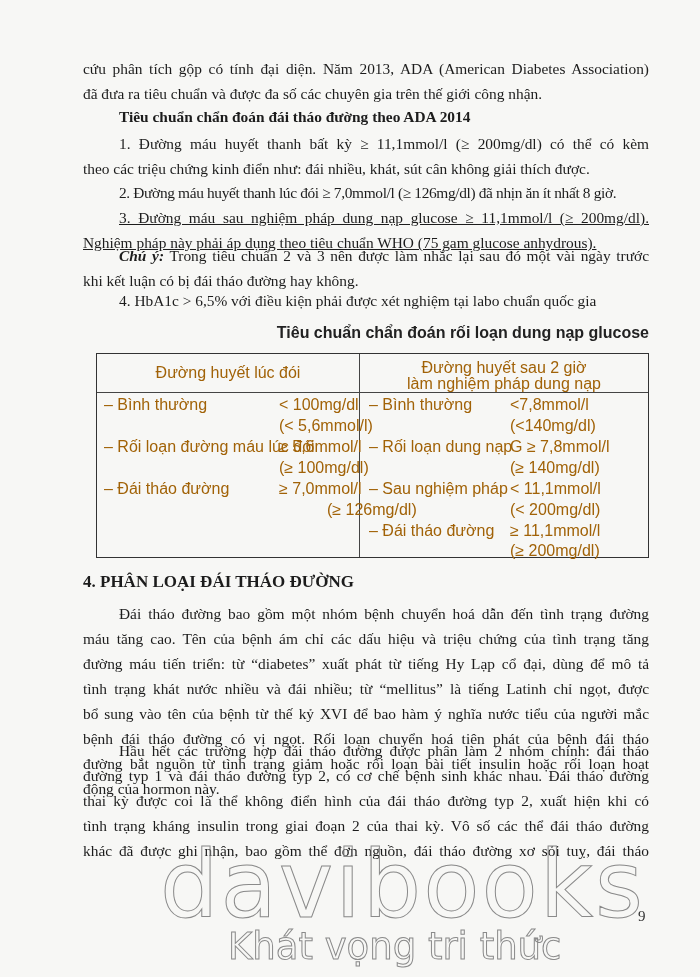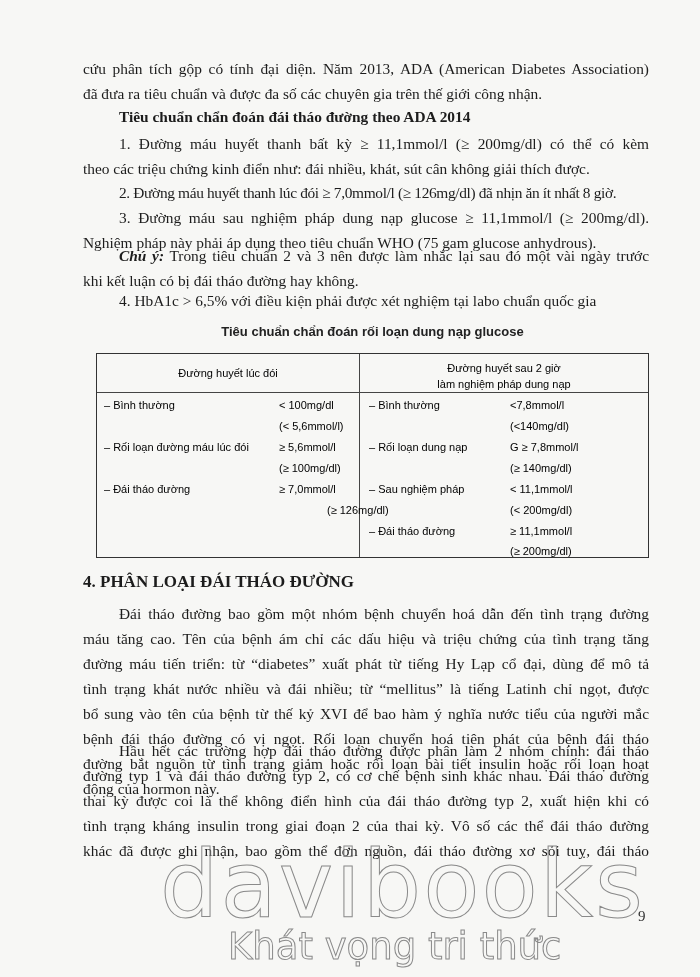--- a/index.html
+++ b/index.html
@@ -18,28 +18,28 @@
     margin: 0;
   }
   .line { display: block; height: 25px; white-space: nowrap; text-align: justify; text-align-last: justify; }
   .line.last { text-align-last: left; }
   .indent { padding-left: 36px; }
   .bold { font-weight: bold; }
   .ital { font-style: italic; font-weight: bold; }
 
   .tbl-title {
     position: absolute; left: 96px; width: 553px; top: 324px;
-    text-align: center;
+    text-align: right;
     font-family: "Liberation Sans", sans-serif; font-weight: bold;
-    font-size: 13px; color: #222;
+    font-size: 16px; color: #222;
   }
   .tbl {
     position: absolute; left: 96px; top: 353px; width: 553px; height: 205px;
     border: 1.5px solid #333; box-sizing: border-box;
-    font-family: "Liberation Sans", sans-serif; font-size: 11px; color: #000000;
+    font-family: "Liberation Sans", sans-serif; font-size: 16px; color: #a16207;
   }
   .tbl .vdiv { position: absolute; left: 262px; top: 0; bottom: 0; border-left: 1.3px solid #444; }
   .tbl .hdiv { position: absolute; left: 0; right: 0; top: 38px; border-top: 1.3px solid #444; }
   .th { position: absolute; top: 6px; text-align: center; line-height: 16px; }
   .th.left { left: 0; width: 262px; top: 11px; }
   .th.right { left: 262px; width: 290px; }
   .cell-row { position: absolute; height: 20px; line-height: 20px; white-space: nowrap; }
   .watermark {
     position: absolute; font-family: "DejaVu Sans", sans-serif;
     color: transparent; -webkit-text-stroke: 1px #8a8a8a;
@@ -65,21 +65,21 @@
 
   <div class="para" style="top:131px;">
     <span class="line indent">1. Đường máu huyết thanh bất kỳ ≥ 11,1mmol/l (≥ 200mg/dl) có thể có kèm</span>
     <span class="line last">theo các triệu chứng kinh điển như: đái nhiều, khát, sút cân không giải thích được.</span>
   </div>
 
   <div class="para" style="top:180px;">
     <span class="line last indent" style="letter-spacing:-0.35px;">2. Đường máu huyết thanh lúc đói ≥ 7,0mmol/l (≥ 126mg/dl) đã nhịn ăn ít nhất 8 giờ.</span>
   </div>
 
-  <div class="para" style="top:205px;">
+  <div class="para" style="top:205px;text-decoration:underline;">
     <span class="line indent">3. Đường máu sau nghiệm pháp dung nạp glucose ≥ 11,1mmol/l (≥ 200mg/dl).</span>
     <span class="line last">Nghiệm pháp này phải áp dụng theo tiêu chuẩn WHO (75 gam glucose anhydrous).</span>
   </div>
 
   <div class="para" style="top:243px;">
     <span class="line indent"><span class="ital">Chú ý:</span><span> Trong tiêu chuẩn 2 và 3 nên được làm nhắc lại sau đó một vài ngày trước</span></span>
     <span class="line last">khi kết luận có bị đái tháo đường hay không.</span>
   </div>
 
   <div class="para" style="top:288px;">

